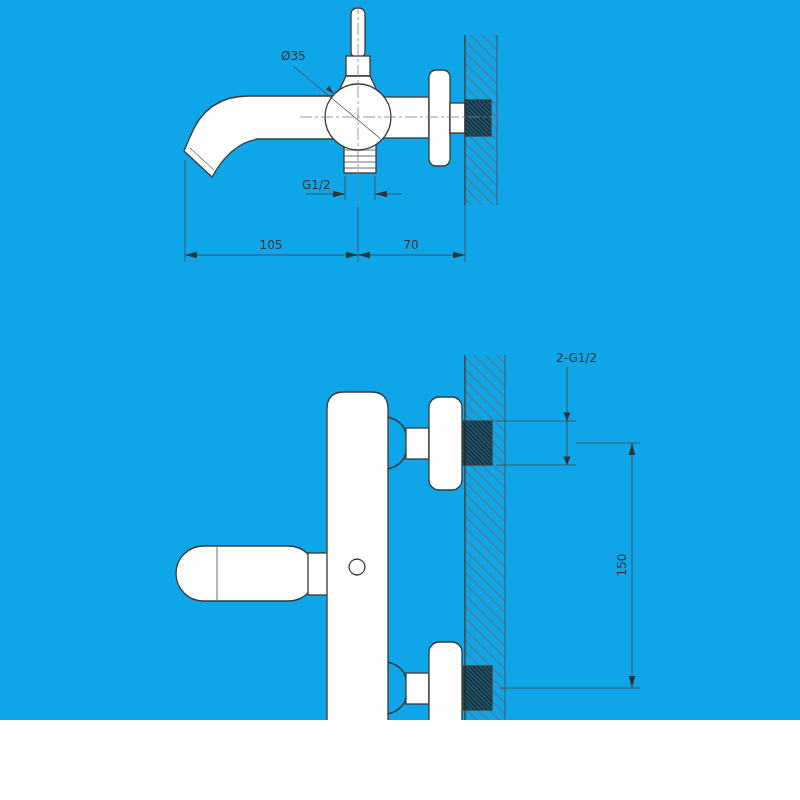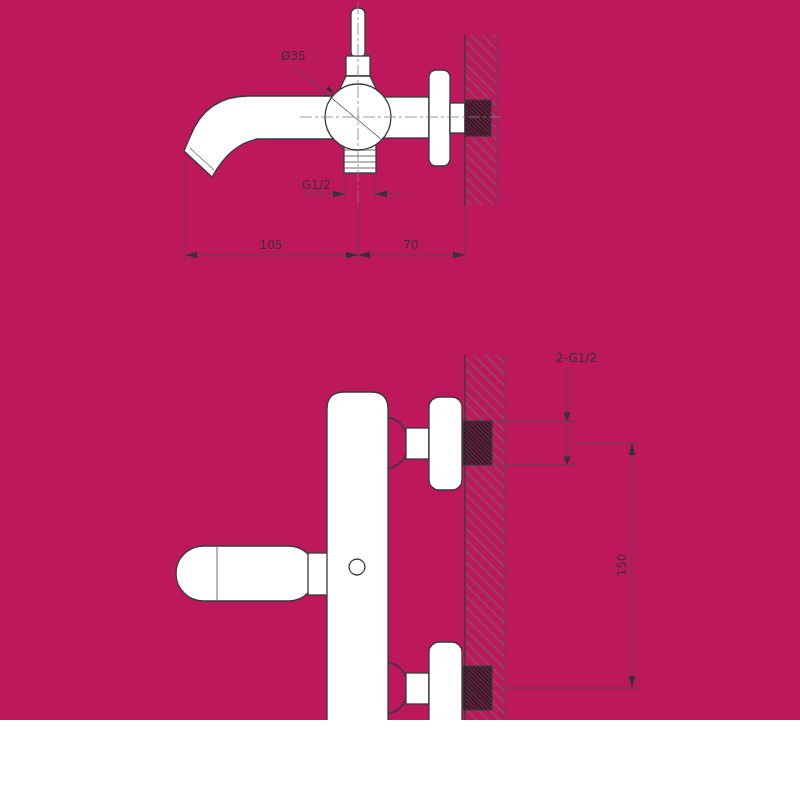--- a/index.html
+++ b/index.html
@@ -1,16 +1,16 @@
 <!DOCTYPE html>
 <html><head>
 <meta charset="utf-8">
 <style>
   html,body{margin:0;padding:0;background:#ffffff;}
-  .canvas{position:relative;width:800px;height:720px;background:#be185d;overflow:hidden;
+  .canvas{position:relative;width:800px;height:720px;background:#0ea5e9;overflow:hidden;
           font-family:"DejaVu Sans",sans-serif;}
   svg{display:block;}
   svg text{font-family:"DejaVu Sans",sans-serif;font-size:12px;fill:#333333;}
   .obj{stroke:#3a3a3a;stroke-width:1.3;fill:#ffffff;}
   .objn{stroke:#3a3a3a;stroke-width:1.3;fill:none;}
   .thin{stroke:#4a4a4a;stroke-width:0.8;fill:none;}
   .dim{stroke:#4a4a4a;stroke-width:0.9;fill:none;}
   .cl{stroke:#808080;stroke-width:0.8;stroke-dasharray:12 3 3 3;fill:none;}
 </style>
 </head>

